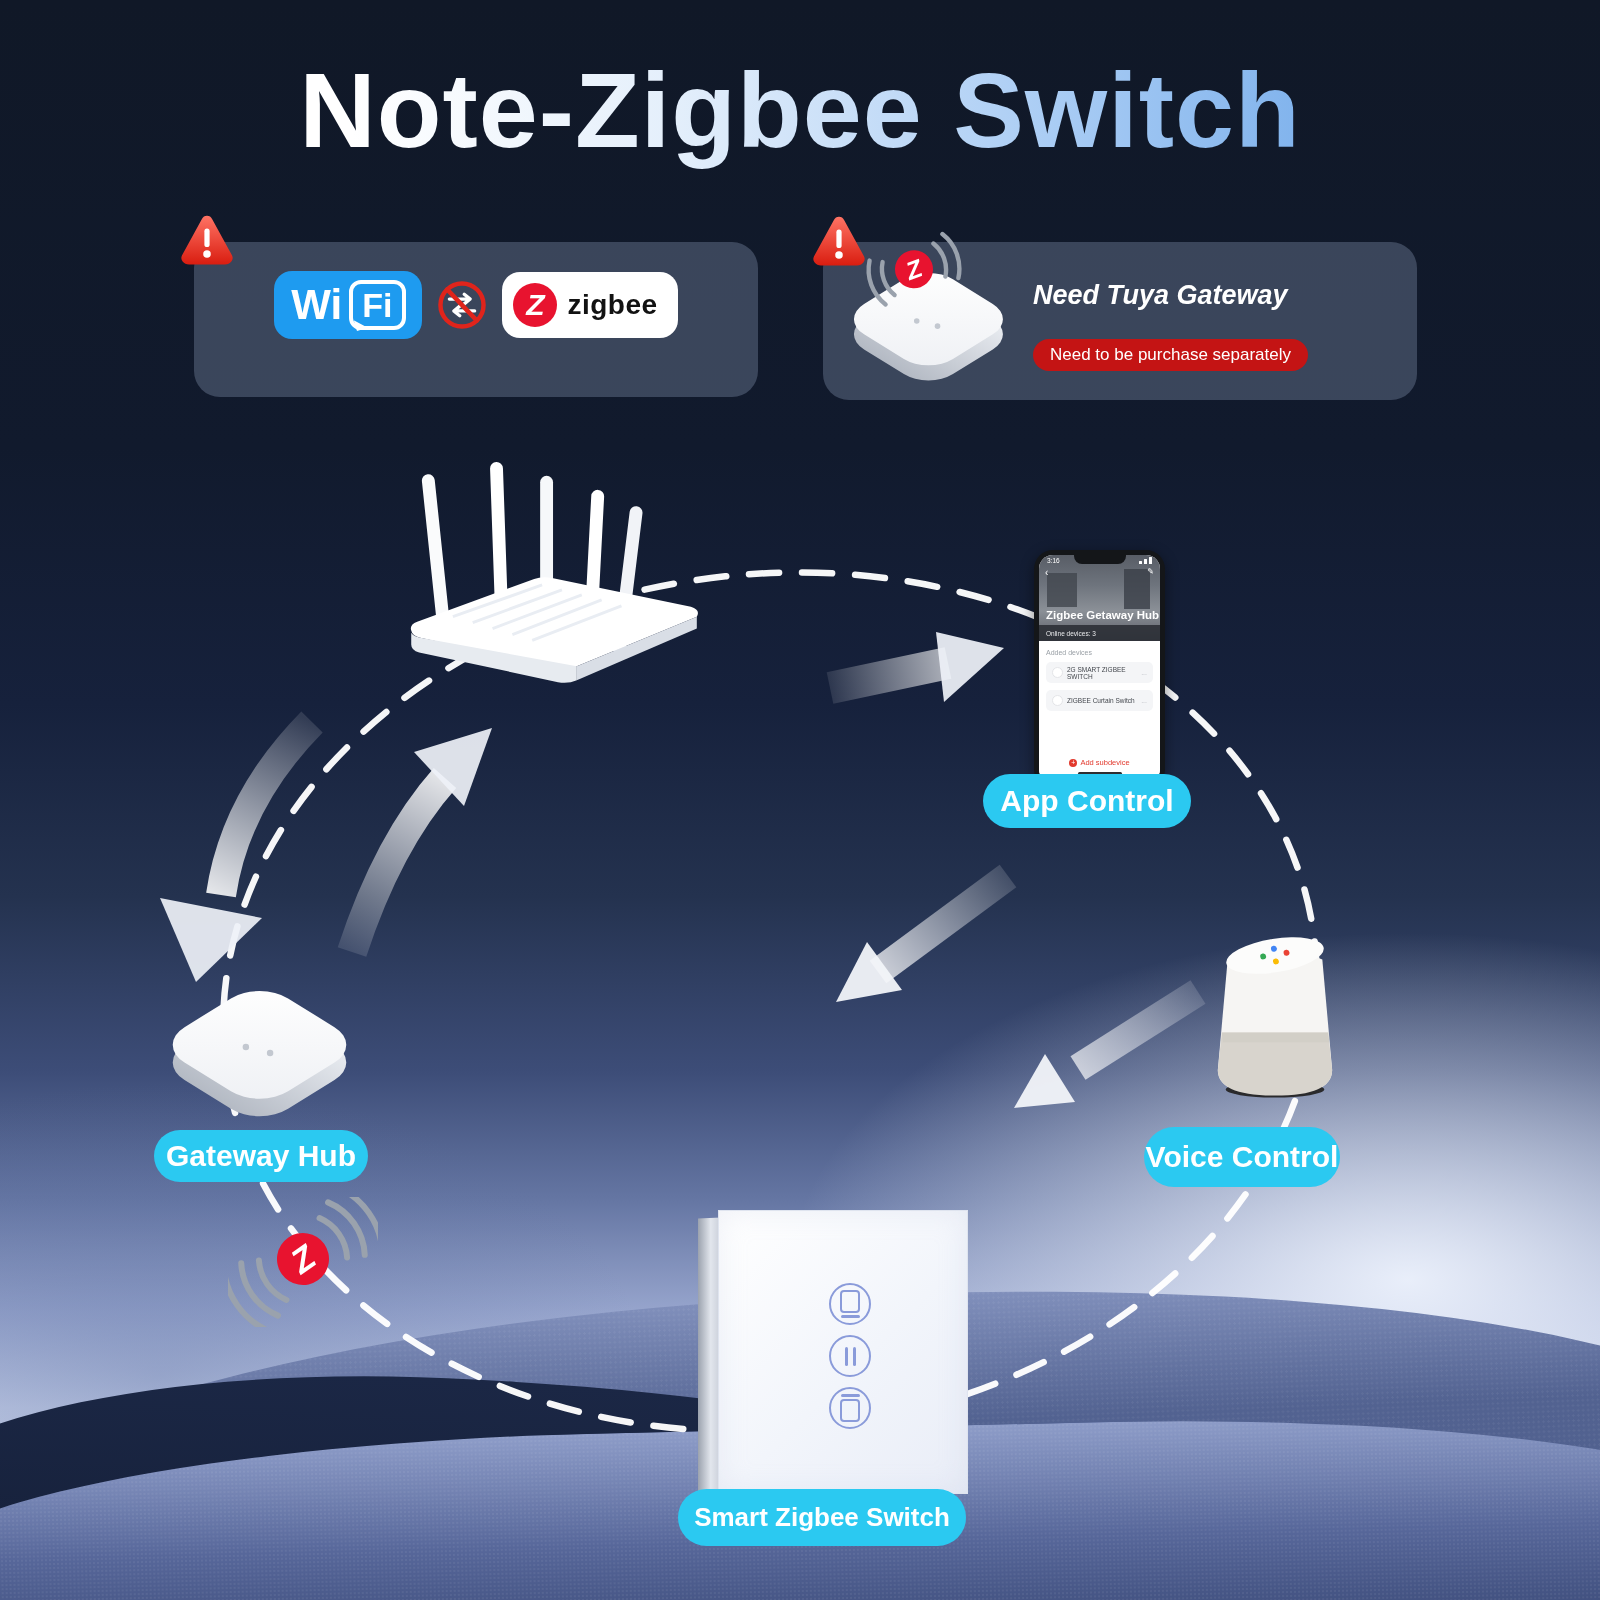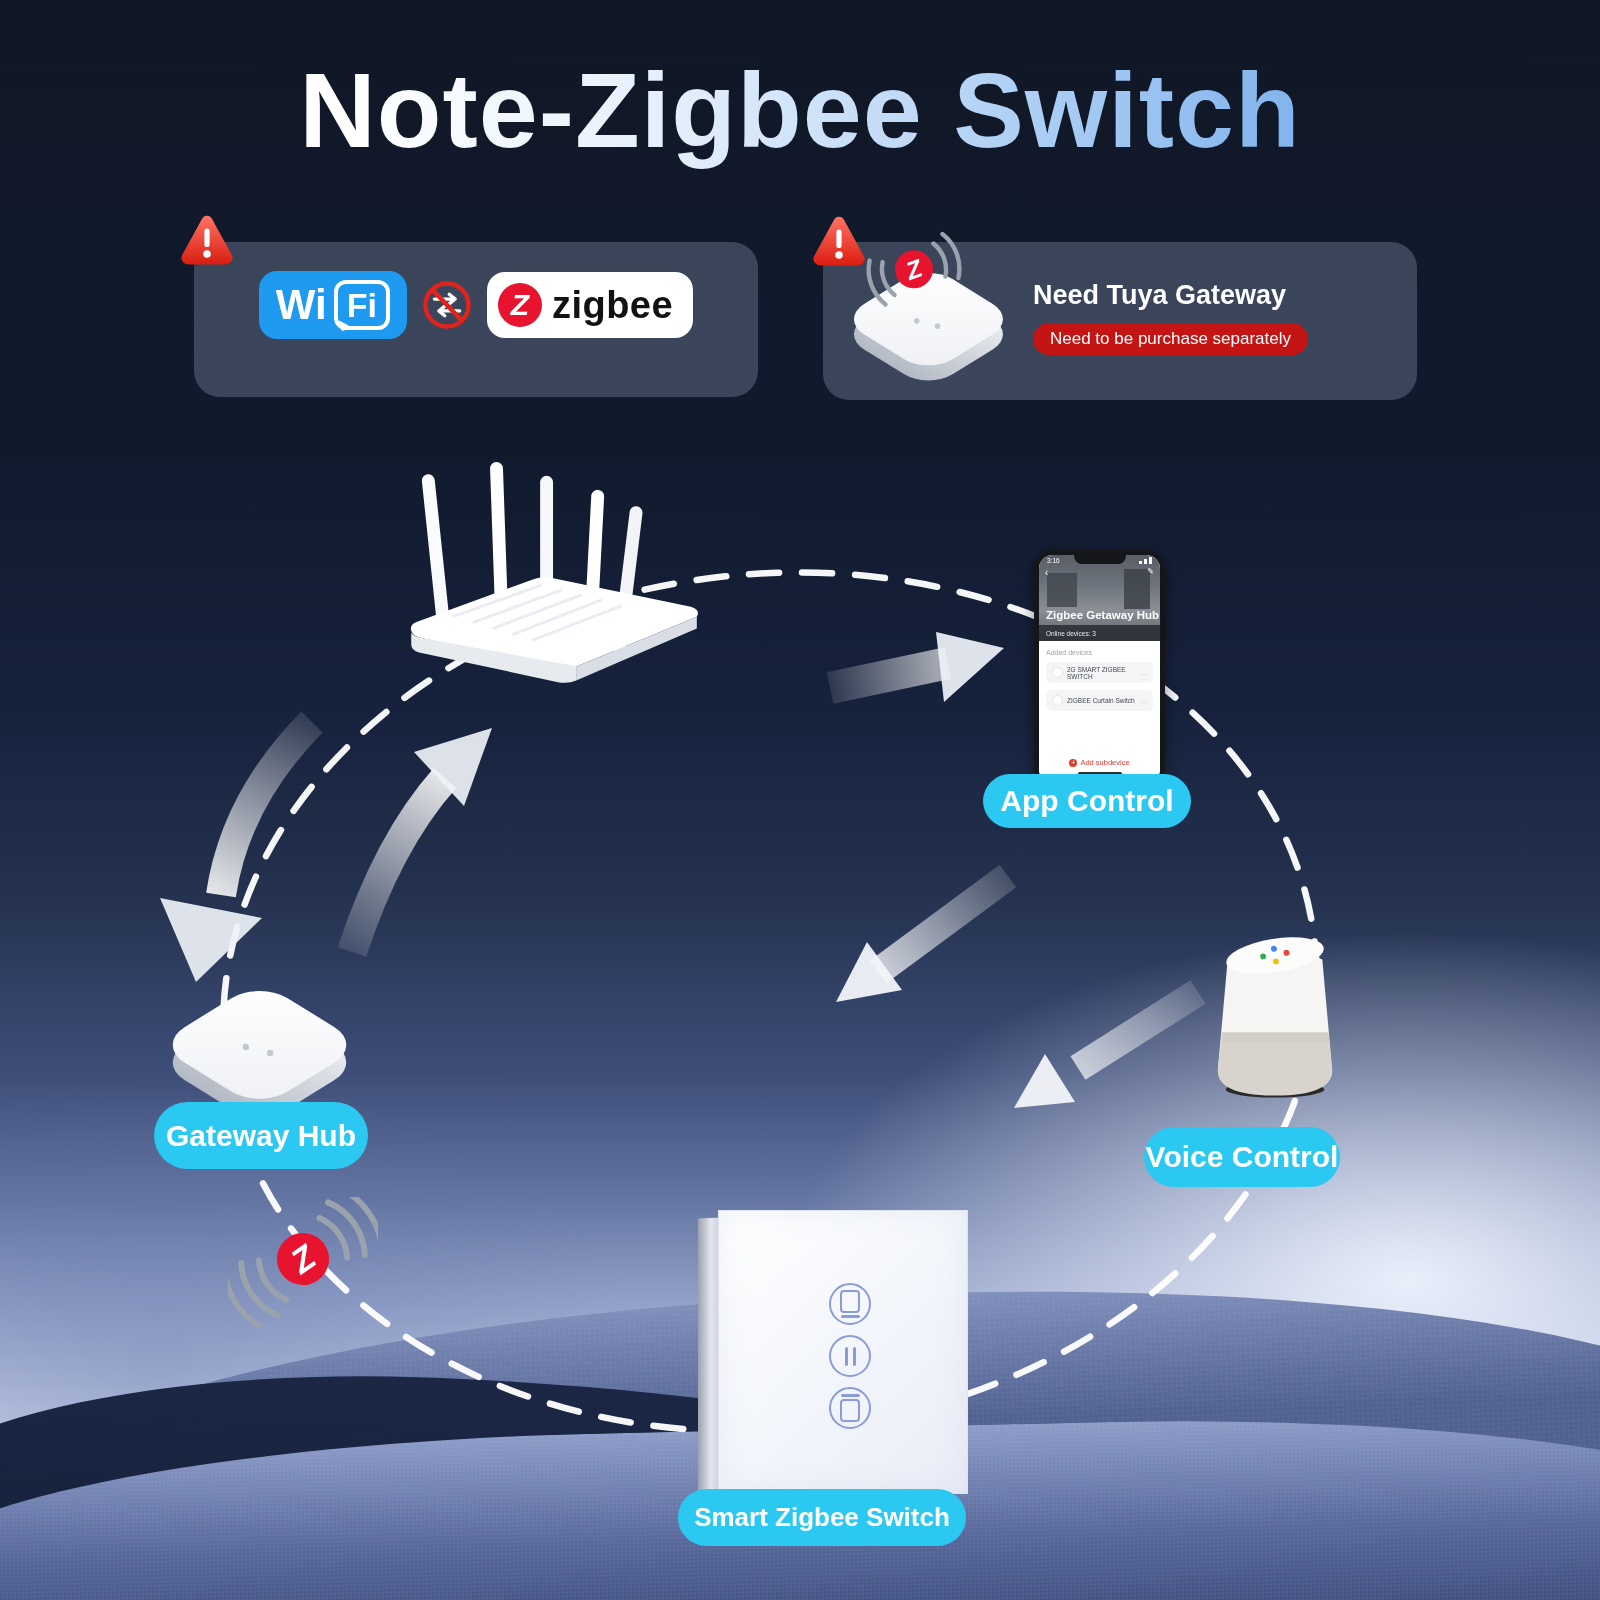--- a/index.html
+++ b/index.html
@@ -39,24 +39,24 @@
   .wifi-badge{width:148px;height:68px;background:#1e9bf0;border-radius:18px;display:flex;
     align-items:center;justify-content:center;gap:7px;color:#fff;font-weight:800;}
   .wifi-wi{font-size:42px;}
   .fi-bubble{position:relative;border:4px solid #fff;border-radius:12px;padding:1px 9px;font-size:34px;line-height:1.2;}
   .fi-bubble::after{content:"";position:absolute;left:-4px;bottom:-13px;width:0;height:0;
     border:8px solid transparent;border-top-color:#fff;transform:rotate(28deg);}
   .zigbee-badge{height:66px;padding:0 20px 0 11px;background:#fff;border-radius:18px;display:flex;
     align-items:center;gap:10px;}
   .z-circle{width:44px;height:44px;border-radius:50%;background:#e8132f;color:#fff;display:flex;
     align-items:center;justify-content:center;font-size:30px;font-weight:900;font-style:italic;}
-  .zigbee-word{font-size:38px;font-weight:800;color:#121212;letter-spacing:0.5px;}
+  .zigbee-word{font-size:28px;font-weight:800;color:#121212;letter-spacing:0.5px;}
   .wz-caption{position:absolute;left:0;right:0;top:110px;text-align:center;color:#f4f7fa;font-size:24px;}
   .gw-text{position:absolute;left:210px;top:38px;width:370px;}
-  .gw-heading{color:#fff;font-size:27px;font-weight:600;margin-bottom:12px;}
+  .gw-heading{color:#fff;font-size:27px;font-weight:600;margin-bottom:28px;font-style:italic;}
   .gw-badge{display:inline-block;background:#c41414;color:#fff;font-size:17px;padding:6px 17px;border-radius:999px;}
   .gwbox-hub{position:absolute;left:14px;top:10px;width:182px;height:150px;}
   .gwbox-zb{position:absolute;left:36px;top:-18px;width:110px;height:95px;}
 
   
   #diagram-svg{position:absolute;left:0;top:0;z-index:2;}
 
   
   .dev{position:absolute;z-index:3;}
   #router{left:393px;top:460px;width:328px;height:238px;}
@@ -108,21 +108,21 @@
   .sw-ic-sq{width:16px;height:19px;border:2px solid #8a9bda;border-radius:4px;}
   .sw-ic-bar{width:19px;height:2.5px;background:#8a9bda;border-radius:2px;}
   .sw-pause{flex-direction:row;gap:5px;}
   .sw-ic-vbar{width:3px;height:19px;background:#8a9bda;border-radius:2px;}
 
   
   .pill{position:absolute;z-index:6;background:#2bc9f1;color:#fff;font-weight:bold;
     display:flex;align-items:center;justify-content:center;border-radius:999px;font-size:30px;}
   #pill-router{left:398px;top:682px;width:212px;height:52px;}
   #pill-app{left:983px;top:774px;width:208px;height:54px;}
-  #pill-gateway{left:154px;top:1102px;width:214px;height:67px;}
+  #pill-gateway{left:154px;top:1130px;width:214px;height:52px;}
   #pill-voice{left:1144px;top:1127px;width:196px;height:60px;}
   #pill-switch{left:678px;top:1489px;width:288px;height:57px;font-size:26px;}
 </style>
 </head>
 <body>
 
 <div class="canvas">
 
   <div class="sky"></div>
   <div class="hill hill-far"></div>

